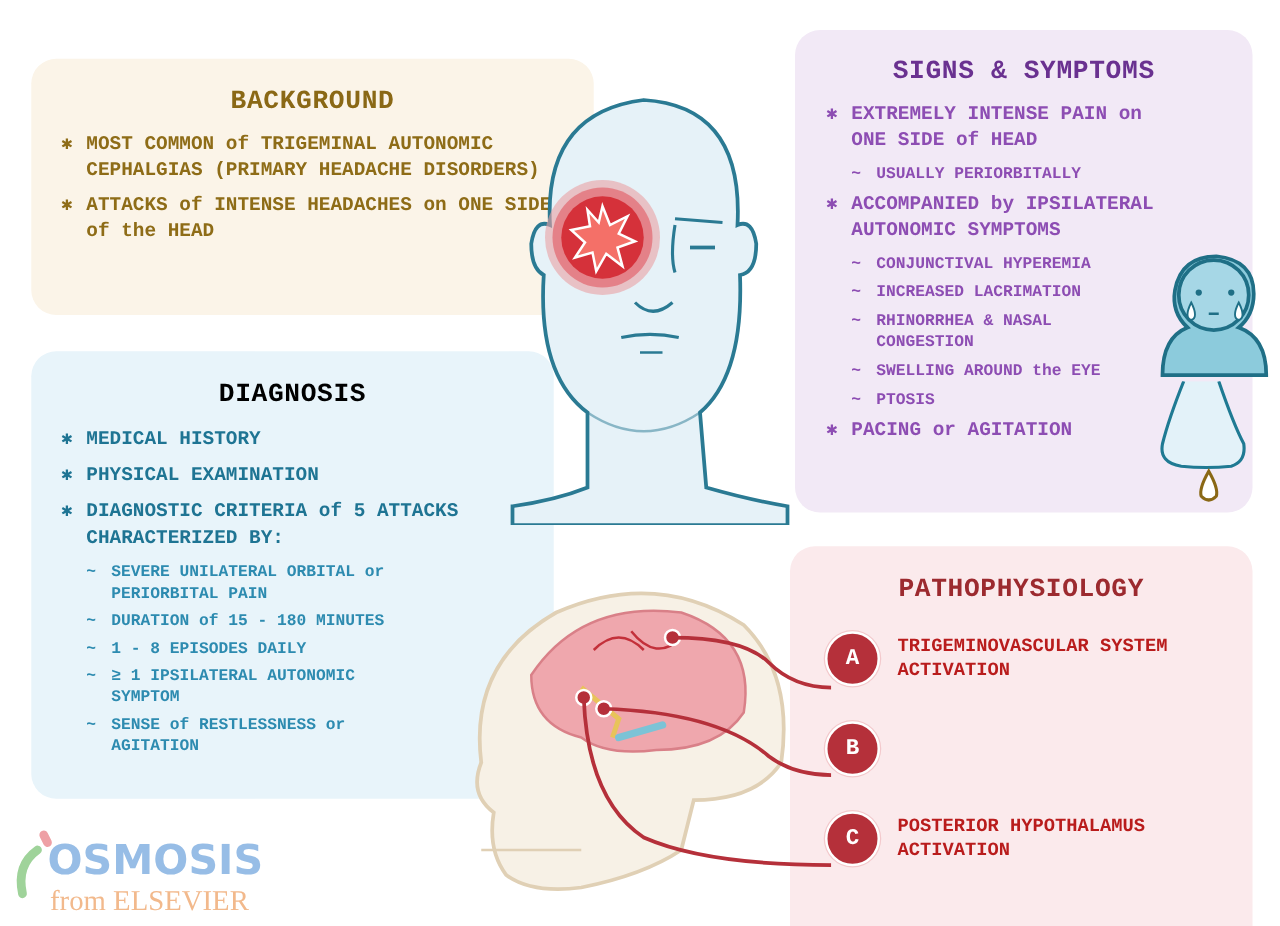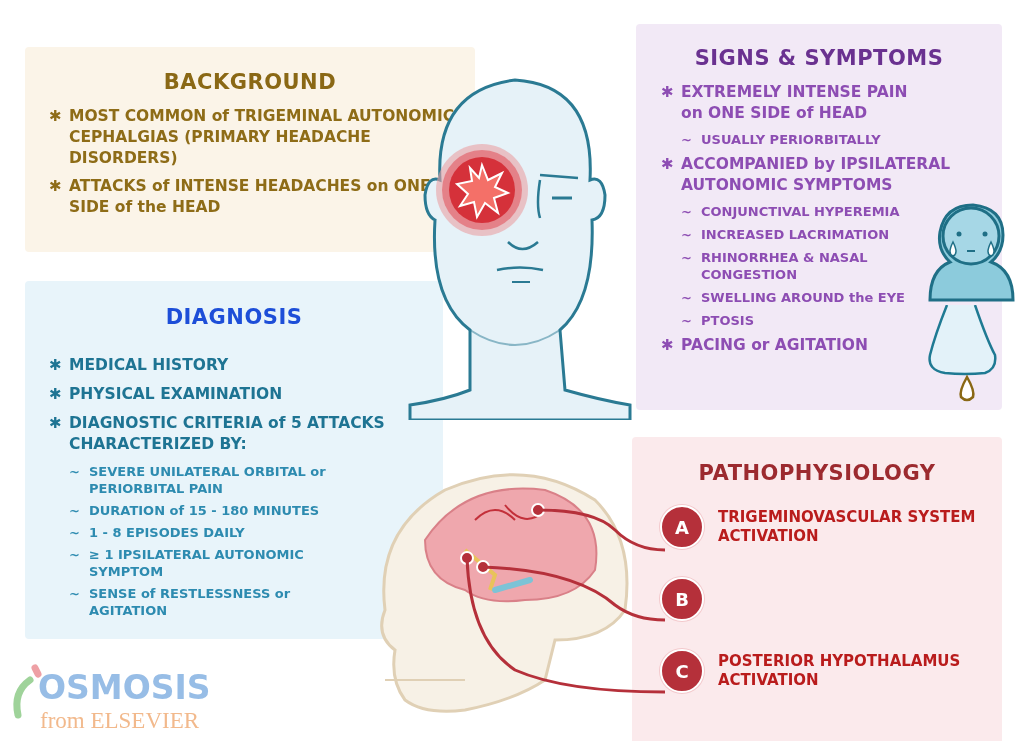--- a/index.html
+++ b/index.html
@@ -1,39 +1,39 @@
 <!DOCTYPE html>
 <html><head>
 <meta charset="utf-8">
 <style>
   * { box-sizing: border-box; margin: 0; padding: 0; }
   html, body { width: 1024px; height: 741px; background: #ffffff; overflow: hidden; }
   body { position: relative; font-family: "DejaVu Sans", sans-serif; font-weight: bold; }
-  .panel { position: absolute; border-radius: 4px; }
+  .panel { position: absolute; border-radius: 20px; font-family: Liberation Mono, monospace; }
   .title { text-align: center; font-size: 21px; letter-spacing: 0.5px; font-weight: bold; }
   ul { list-style: none; }
   .b { position: relative; padding-left: 20px; font-size: 15.5px; line-height: 21px; margin-bottom: 7px; }
   .b .star { position: absolute; left: 0; top: 0; font-size: 15px; }
   .s { position: relative; padding-left: 40px; font-size: 13px; line-height: 17px; margin-bottom: 8px; }
   .s .tilde { position: absolute; left: 20px; top: 0; }
 
   
   #bg { left: 25px; top: 47px; width: 450px; height: 205px; background: #fbf4e8; color: #8e6c17; }
   #bg .title { margin-top: 23px; margin-bottom: 12px; color: #8a6815; }
   #bg ul { padding-left: 24px; padding-right: 20px; }
 
   
   #signs { left: 636px; top: 24px; width: 366px; height: 386px; background: #f2e9f6; color: #8d4db3; }
   #signs .title { margin-top: 22px; margin-bottom: 12px; color: #6a3190; }
   #signs ul.main { padding-left: 25px; padding-right: 14px; }
   #signs .s { margin-bottom: 6px; }
 
   
   #dx { left: 25px; top: 281px; width: 418px; height: 358px; background: #e8f4fa; color: #1e7493; }
-  #dx .title { margin-top: 24px; margin-bottom: 26px; color: #1d4ed8; }
+  #dx .title { margin-top: 24px; margin-bottom: 13px; color: #000000; }
   #dx ul.main { padding-left: 24px; }
   #dx .b { margin-bottom: 8px; }
   #dx .s { margin-bottom: 5px; color: #2d8bb0; }
 
   
   #patho { left: 632px; top: 437px; width: 370px; height: 359px; background: #fbeaec; color: #b4343a; }
   #patho .title { margin-top: 24px; color: #9c2a2f; }
   .pitem { position: absolute; left: 28px; display: flex; align-items: center; }
   .badge { width: 44px; height: 44px; border-radius: 50%; background: #b5303a; border: 2px solid #ffffff; color: #fff; display: flex; align-items: center; justify-content: center; font-size: 18px; box-shadow: 0 0 0 1px #f3c9cc; flex-shrink: 0; }
   .ptext { margin-left: 14px; font-size: 15px; line-height: 19px; color: #b91c1c; width: 260px; }

